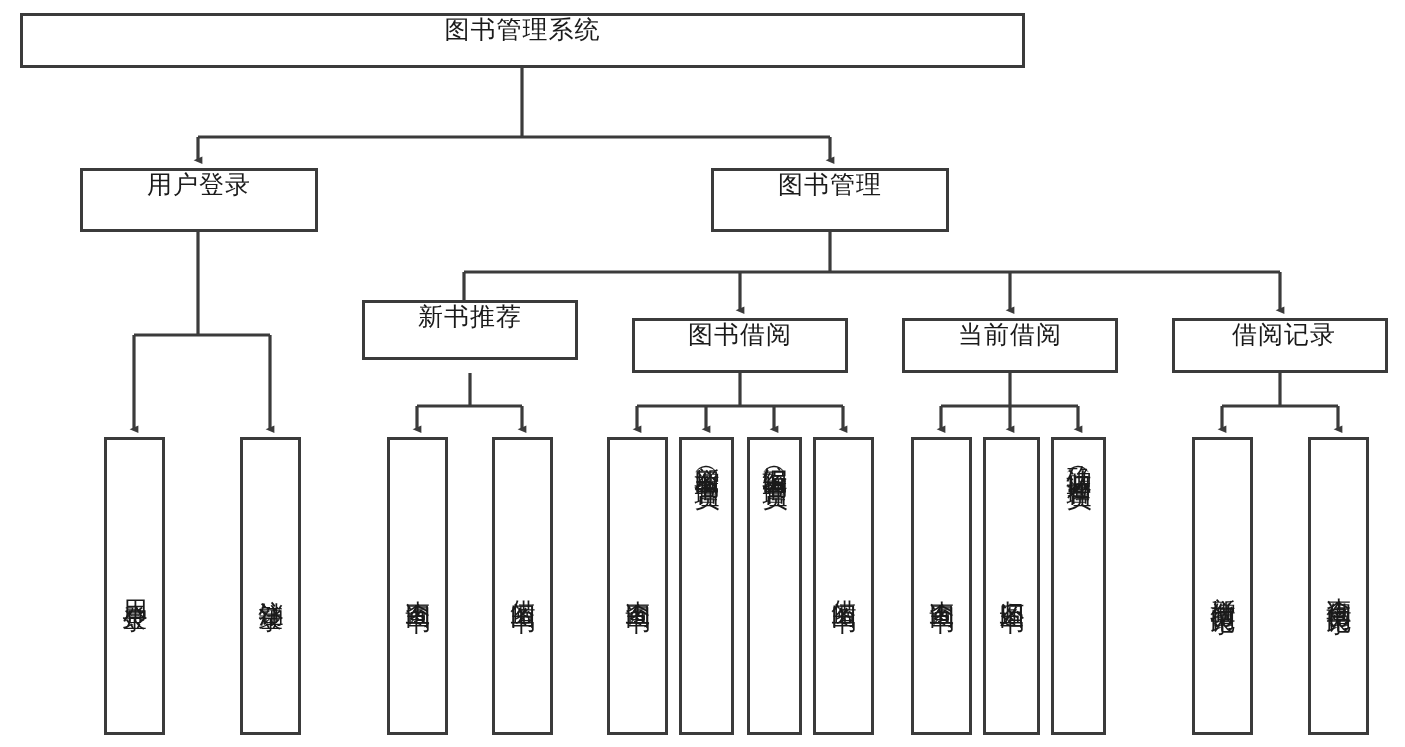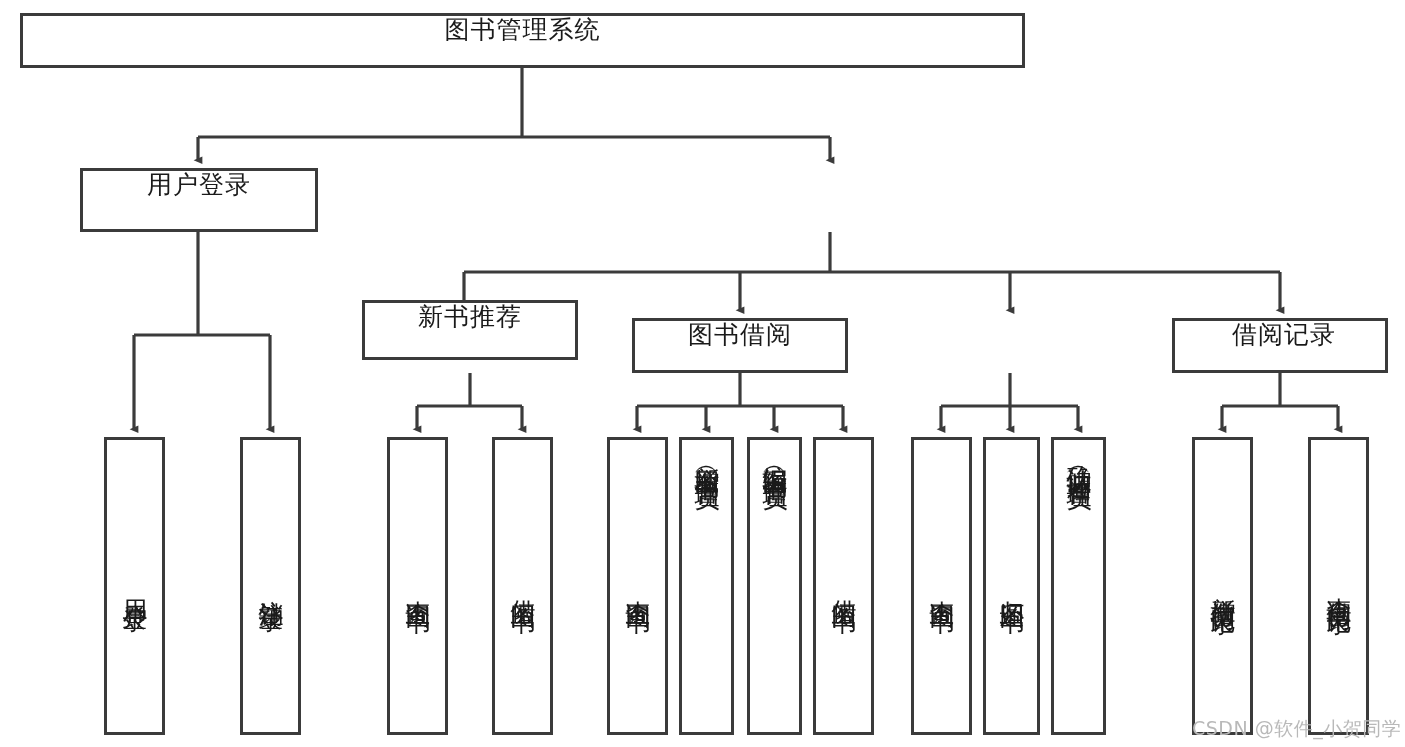--- a/index.html
+++ b/index.html
@@ -126,27 +126,33 @@
     </g>
   </svg>
 
   <div class="node horiz" style="left:20px; top:13px; width:1005px; height:55px;">
     <span>图书管理系统</span>
   </div>
 
   <div class="node horiz" style="left:80px; top:168px; width:238px; height:64px;">
     <span>用户登录</span>
   </div>
+  <div class="node horiz" style="left:711px; top:168px; width:238px; height:64px;">
+    <span>图书管理</span>
+  </div>
 
   <div class="node horiz" style="left:362px; top:300px; width:216px; height:60px;">
     <span>新书推荐</span>
   </div>
   <div class="node horiz" style="left:632px; top:318px; width:216px; height:55px;">
     <span>图书借阅</span>
   </div>
+  <div class="node horiz" style="left:902px; top:318px; width:216px; height:55px;">
+    <span>当前借阅</span>
+  </div>
   <div class="node horiz" style="left:1172px; top:318px; width:216px; height:55px;padding-left:8px;">
     <span>借阅记录</span>
   </div>
 
   <div class="node vert center" style="left:104px; top:437px; width:61px; height:298px;">
     <span class="vtext">用户登录</span>
   </div>
   <div class="node vert center" style="left:240px; top:437px; width:61px; height:298px;">
     <span class="vtext">注销登录</span>
   </div>
@@ -181,15 +187,14 @@
     <span class="vtext">确认归还（管理员）</span>
   </div>
 
   <div class="node vert center" style="left:1192px; top:437px; width:61px; height:298px;">
     <span class="vtext">新增借阅记录</span>
   </div>
   <div class="node vert center" style="left:1308px; top:437px; width:61px; height:298px;">
     <span class="vtext">查询借阅记录</span>
   </div>
 
-  <div class="watermark" style="left:1192px; top:716px;">CSDN @软件_小贺同学</div>
 
 </div>
 
 </body></html>

